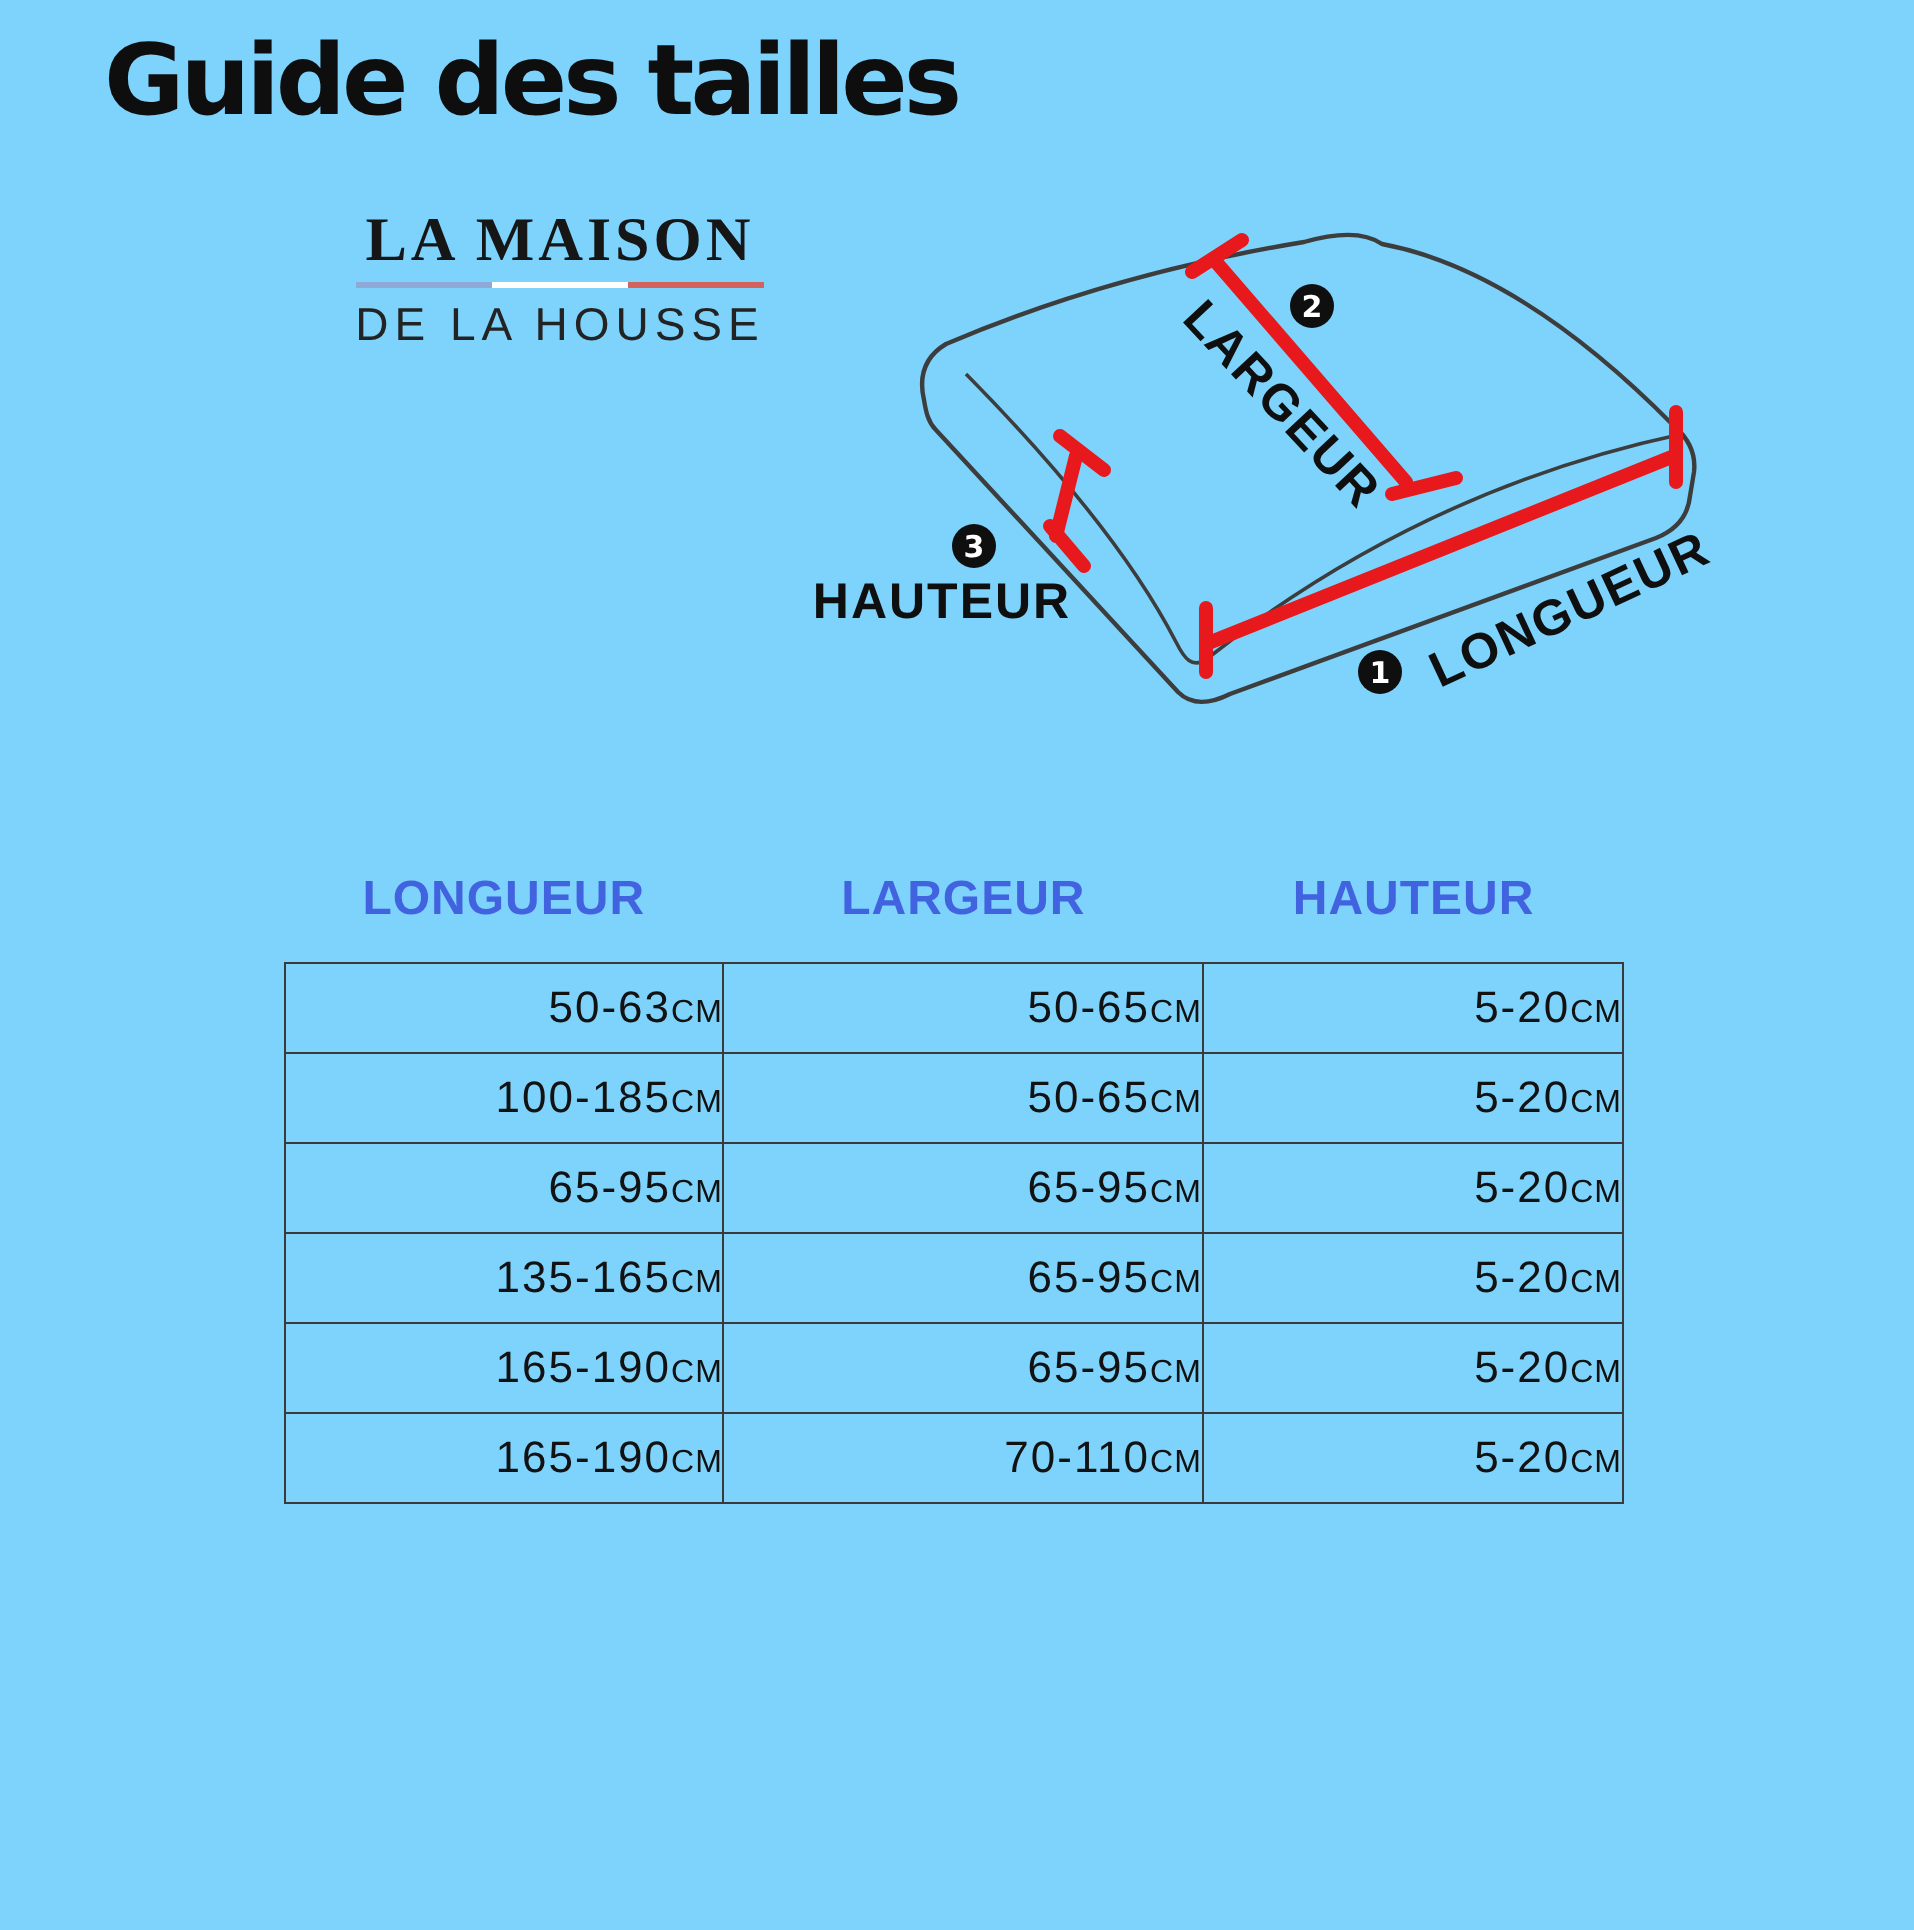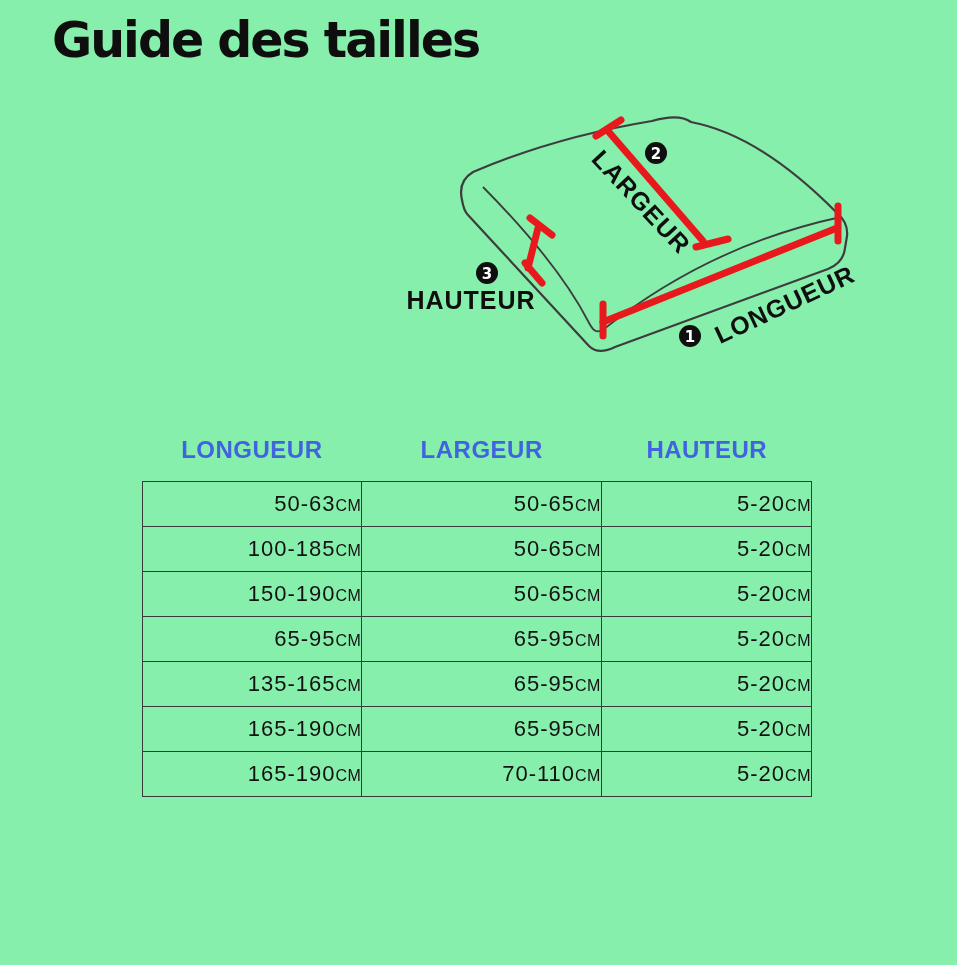--- a/index.html
+++ b/index.html
@@ -1,16 +1,16 @@
 <!DOCTYPE html>
 <html><head>
 <meta charset="utf-8">
 <style>
   html,body{margin:0;padding:0;background:#fff;}
-  .page{position:relative;width:957px;height:965px;background:#86efac;overflow:hidden;
+  .page{position:relative;width:957px;height:965px;background:#7dd3fc;overflow:hidden;
         font-family:"Liberation Sans",sans-serif;}
 
   
   .title{position:absolute;left:52px;top:12px;margin:0;
          font-family:"DejaVu Sans",sans-serif;font-weight:bold;
          font-size:49px;letter-spacing:-2px;color:#0e0e0e;}
 
   
   .brand{position:absolute;left:152px;top:102px;width:256px;text-align:center;}
   .brand-line1{font-family:"Liberation Serif",serif;font-weight:bold;
@@ -44,20 +44,29 @@
   .val{font-size:22px;letter-spacing:1px;}
   .unit{font-size:16px;letter-spacing:0.5px;}
 </style>
 </head>
 <body>
 
 <div class="page">
 
   <h1 class="title">Guide des tailles</h1>
 
+  <div class="brand">
+    <div class="brand-line1">LA MAISON</div>
+    <div class="flag-divider">
+      <span class="seg" style="background-color: rgb(143, 169, 214);"></span>
+      <span class="seg" style="background-color: rgb(255, 255, 255);"></span>
+      <span class="seg" style="background-color: rgb(212, 98, 92);"></span>
+    </div>
+    <div class="brand-line2">DE LA HOUSSE</div>
+  </div>
 
   <svg class="diagram" width="557" height="295" viewBox="0 0 557 295" aria-hidden="true">
 
     <path class="outline" d="M 62,105
              C 59,92 63,83 73,77
              Q 155,42 252,26
              C 266,22 281,20 291,27
              Q 360,40 437,118
              C 444,124 448,132 447,141
              L 445,153
@@ -124,25 +133,20 @@
           <td><span class="val">50-63</span><span class="unit">CM</span></td>
           <td><span class="val">50-65</span><span class="unit">CM</span></td>
           <td><span class="val">5-20</span><span class="unit">CM</span></td>
         </tr>
         <tr>
           <td><span class="val">100-185</span><span class="unit">CM</span></td>
           <td><span class="val">50-65</span><span class="unit">CM</span></td>
           <td><span class="val">5-20</span><span class="unit">CM</span></td>
         </tr>
         <tr>
-          <td><span class="val">150-190</span><span class="unit">CM</span></td>
-          <td><span class="val">50-65</span><span class="unit">CM</span></td>
-          <td><span class="val">5-20</span><span class="unit">CM</span></td>
-        </tr>
-        <tr>
           <td><span class="val">65-95</span><span class="unit">CM</span></td>
           <td><span class="val">65-95</span><span class="unit">CM</span></td>
           <td><span class="val">5-20</span><span class="unit">CM</span></td>
         </tr>
         <tr>
           <td><span class="val">135-165</span><span class="unit">CM</span></td>
           <td><span class="val">65-95</span><span class="unit">CM</span></td>
           <td><span class="val">5-20</span><span class="unit">CM</span></td>
         </tr>
         <tr>

